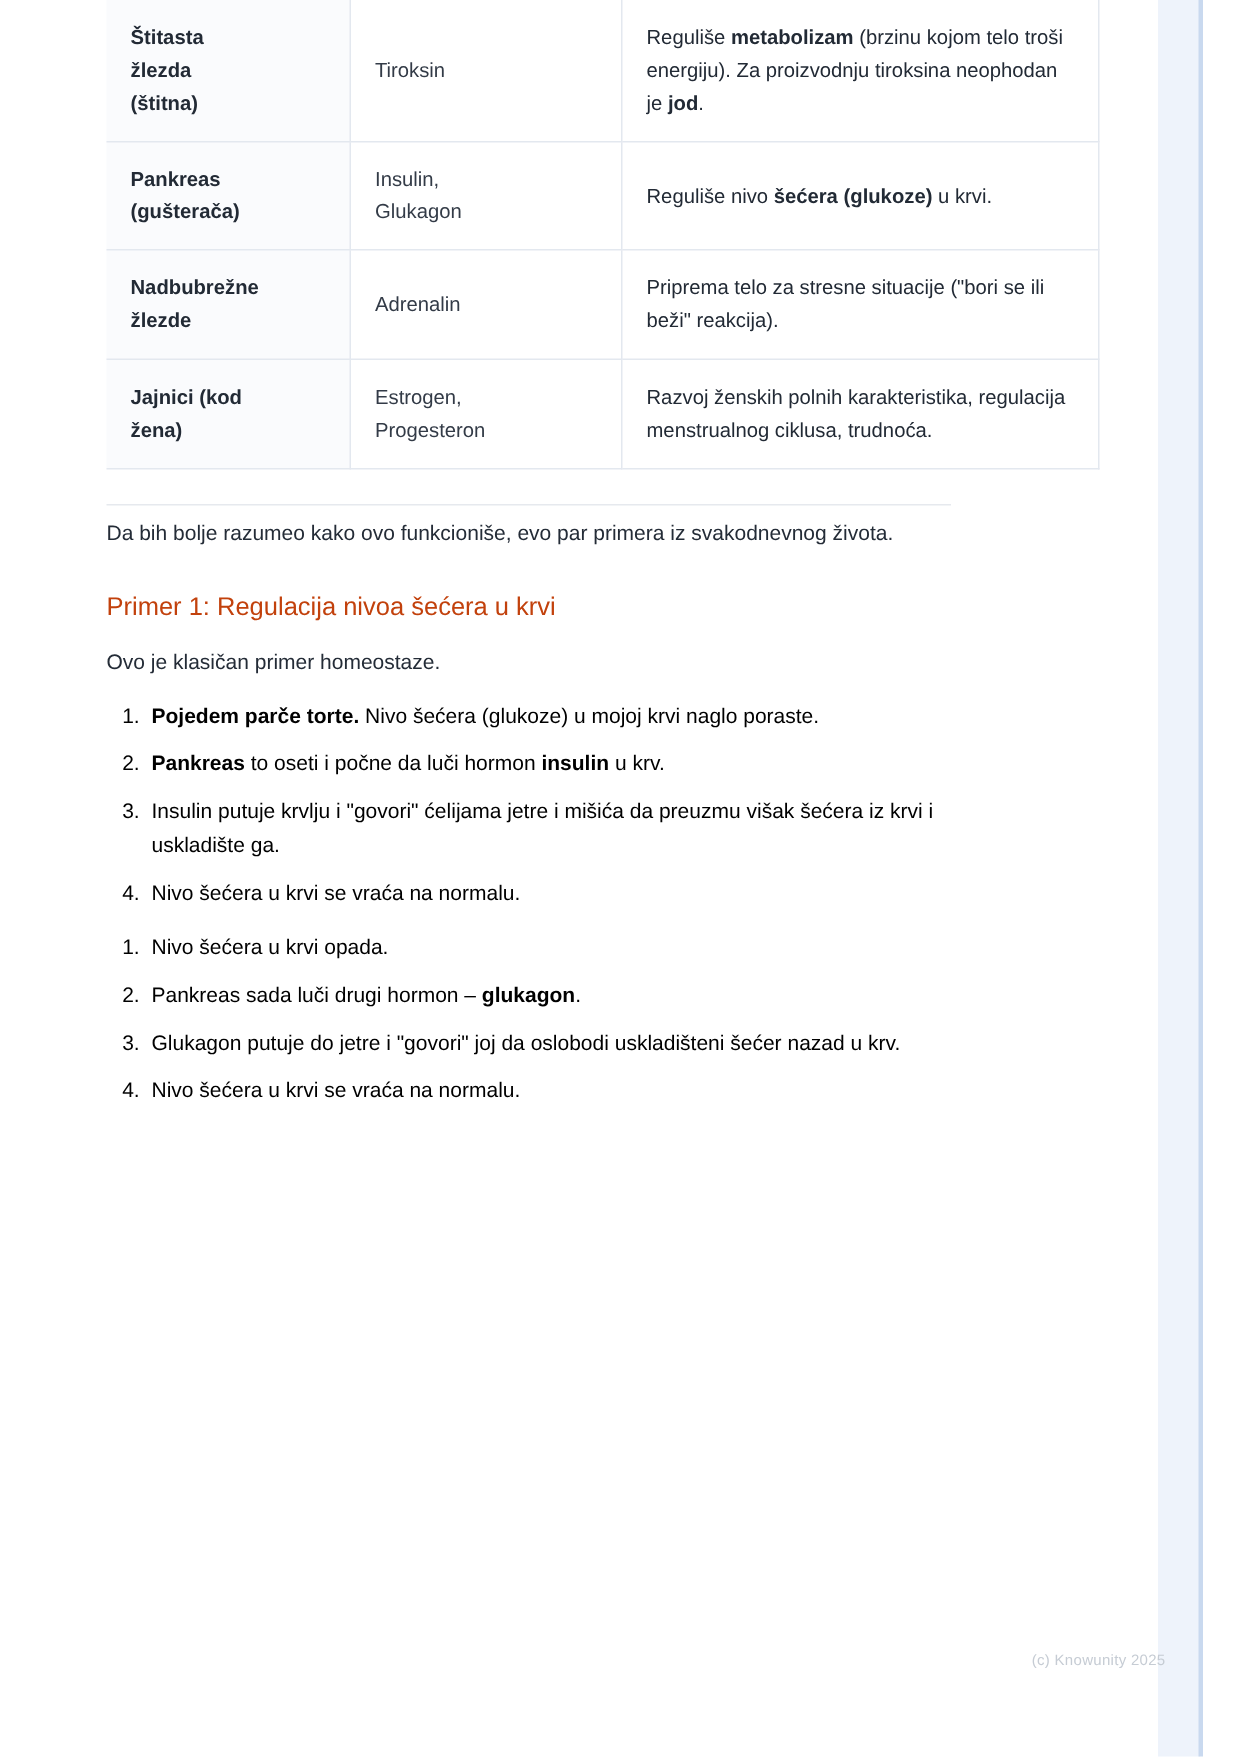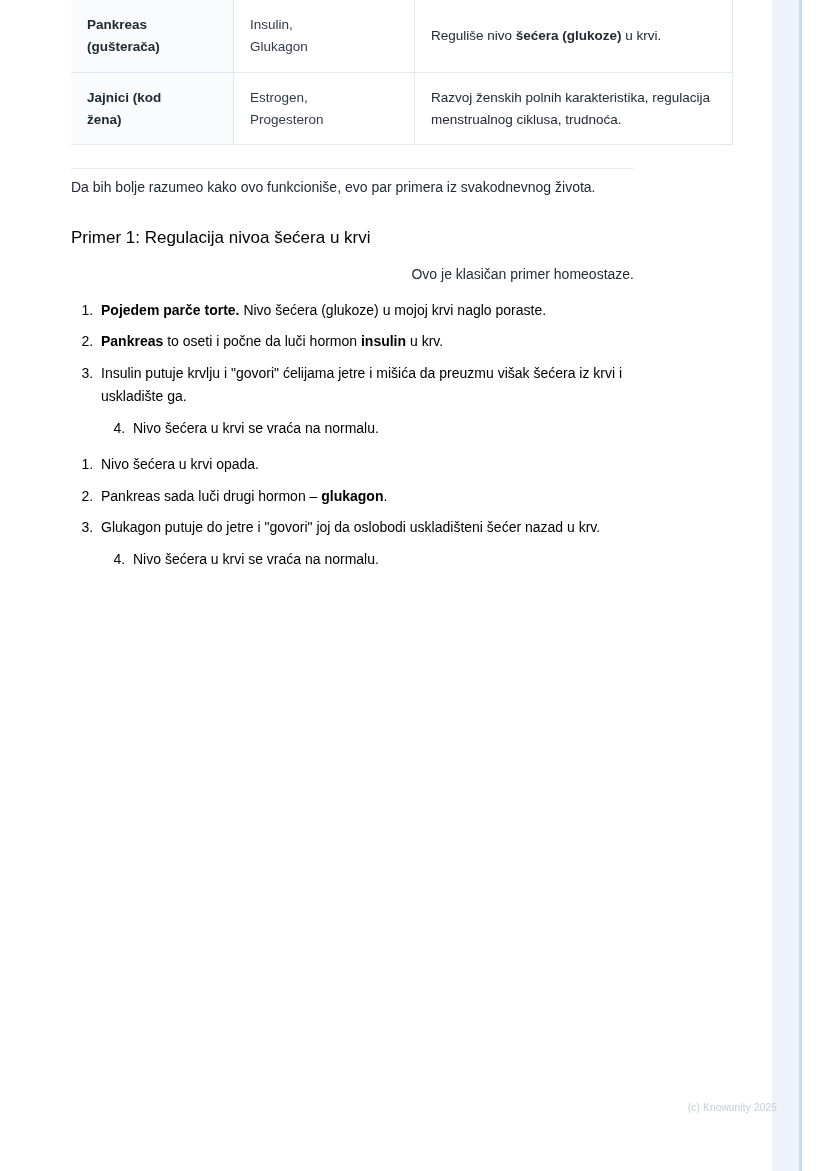--- a/index.html
+++ b/index.html
@@ -99,45 +99,45 @@
   
   h2.section-title {
     font-size: 20.5px;
     color: #7fb0de;
     font-weight: bold;
     margin: 29px 0 0 0;
     letter-spacing: 0.1px;
   }
   h3.sub-title {
     font-size: 17px;
-    color: #000000;
+    color: #c2410c;
     font-weight: normal;
     margin: 28px 0 0 0;
   }
 
   p.para {
     font-size: 14px;
     line-height: 1.72;
     color: #242c37;
     margin: 6px 0 0 0;
   }
-  p.para.tight { margin-top: 14px; text-align: right; }
+  p.para.tight { margin-top: 14px; }
 
   ol.steps {
     margin: 13px 0 0 0;
     padding-left: 26px;
     font-size: 14px;
     line-height: 1.68;
     color: #000000;
   }
   ol.steps li {
     margin-bottom: 8px;
     padding-left: 4px;
   }
-  ol.steps li:last-child { margin-bottom: 0; margin-left: 32px; }
+  ol.steps li:last-child { margin-bottom: 0; }
 
   b, strong { font-weight: bold; }
 
   
   .footer-credit {
     position: absolute;
     right: 51px;
     top: 1102px;
     font-size: 10px;
     color: #c6ccd4;
@@ -151,28 +151,49 @@
 
   <div class="side-rail"></div>
   <div class="side-rail-inner"></div>
 
   <div class="content">
 
     <table class="hormone-table">
       <tbody>
         <tr>
           <td class="c1">
+            <span class="cell-line">Štitasta</span>
+            <span class="cell-line">žlezda</span>
+            <span class="cell-line">(štitna)</span>
+          </td>
+          <td class="c2">
+            <span class="cell-line">Tiroksin</span>
+          </td>
+          <td class="c3">Reguliše <b>metabolizam</b> (brzinu kojom telo troši energiju). Za proizvodnju tiroksina neophodan je <b>jod</b>.</td>
+        </tr>
+        <tr>
+          <td class="c1">
             <span class="cell-line">Pankreas</span>
             <span class="cell-line">(gušterača)</span>
           </td>
           <td class="c2">
             <span class="cell-line">Insulin,</span>
             <span class="cell-line">Glukagon</span>
           </td>
           <td class="c3">Reguliše nivo <b>šećera (glukoze)</b> u krvi.</td>
+        </tr>
+        <tr>
+          <td class="c1">
+            <span class="cell-line">Nadbubrežne</span>
+            <span class="cell-line">žlezde</span>
+          </td>
+          <td class="c2">
+            <span class="cell-line">Adrenalin</span>
+          </td>
+          <td class="c3">Priprema telo za stresne situacije ("bori se ili beži" reakcija).</td>
         </tr>
         <tr>
           <td class="c1">
             <span class="cell-line">Jajnici (kod</span>
             <span class="cell-line">žena)</span>
           </td>
           <td class="c2">
             <span class="cell-line">Estrogen,</span>
             <span class="cell-line">Progesteron</span>
           </td>

